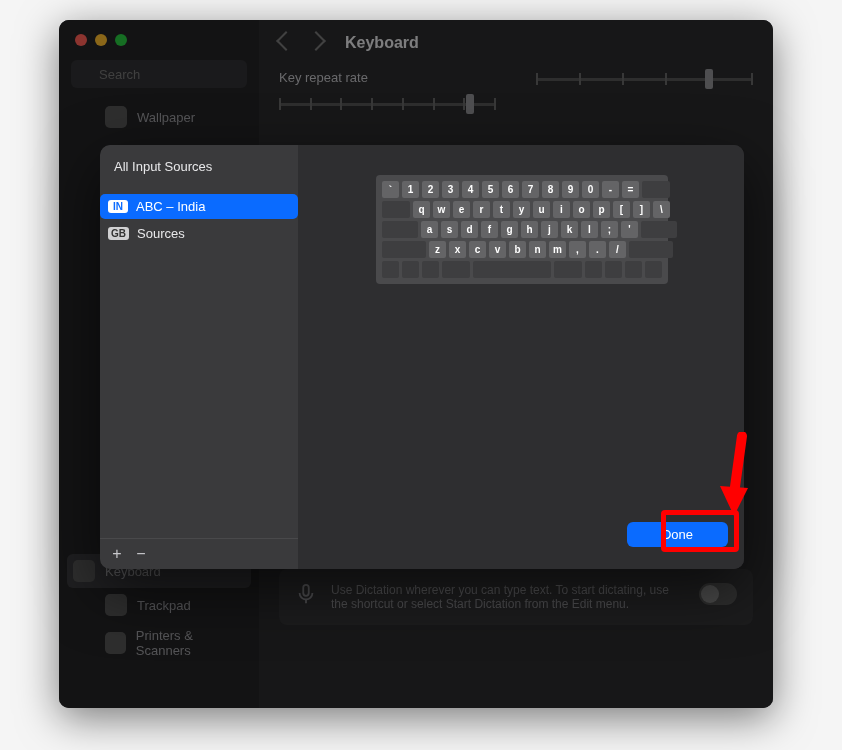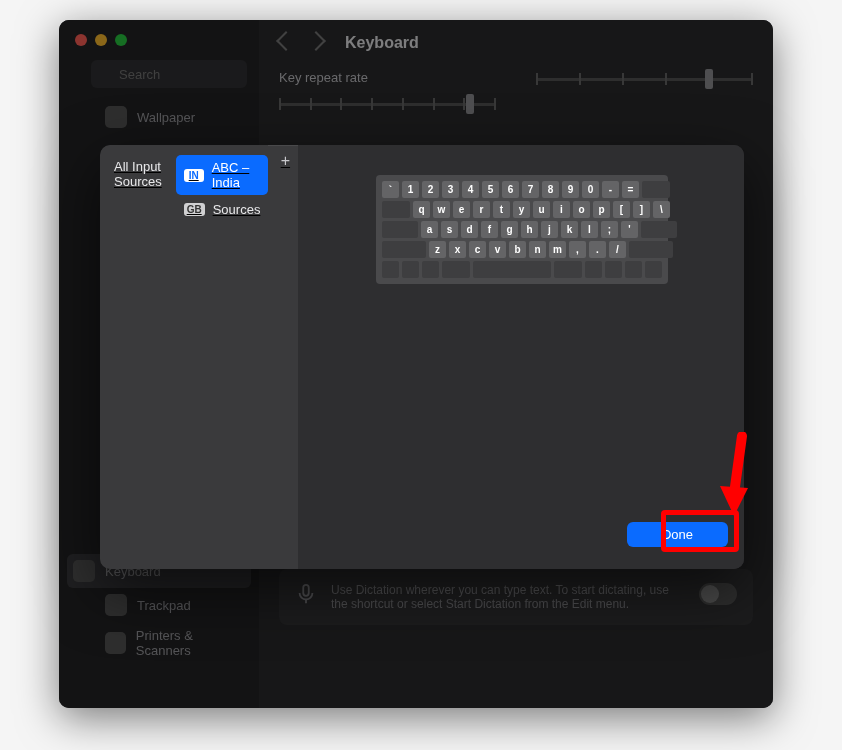--- a/index.html
+++ b/index.html
@@ -20,21 +20,21 @@
     width: 200px;
     background: #242426;
     display: flex;
     flex-direction: column;
   }
   .traffic-lights { padding: 14px 0 0 16px; display: flex; gap: 8px; }
   .tl { width: 12px; height: 12px; border-radius: 50%; }
   .tl.red { background: #ff5f57; }
   .tl.yellow { background: #febc2e; }
   .tl.green { background: #28c840; }
-  .search-wrap { padding: 14px 12px 8px; margin-left: 20px; }
+  .search-wrap { padding: 14px 12px 8px; }
   .search-field {
     width: 100%; height: 28px;
     background: #313133; border: none; border-radius: 6px;
     padding: 0 8px 0 28px; color: #aaa; font-size: 13px;
     position: relative;
   }
   .search-wrap { position: relative; }
   .search-icon { position: absolute; left: 20px; top: 20px; color: #888; font-size: 14px; }
   .side-list { flex: 1; padding: 4px 0; overflow: hidden; }
   .side-item {
@@ -107,24 +107,23 @@
     width: 644px; height: 424px;
     background: #2e2e30;
     border-radius: 10px;
     box-shadow: 0 20px 60px rgba(0,0,0,.6);
     display: flex;
     overflow: hidden;
   }
   .modal-left {
     width: 198px;
     background: #3a3a3c;
-    display: flex; flex-direction: row;
+    display: flex; flex-direction: column;
     border-top-left-radius: 10px;
     border-bottom-left-radius: 10px;
-    text-decoration: underline;
   }
   .modal-left-title {
     padding: 14px 14px 10px;
     color: #e8e8ea; font-size: 13px; font-weight: 500;
   }
   .source-list { flex: 1; padding-top: 10px; }
   .source-item {
     display: flex; align-items: center; gap: 8px;
     margin: 0 0 2px; padding: 5px 8px;
     border-radius: 5px;

